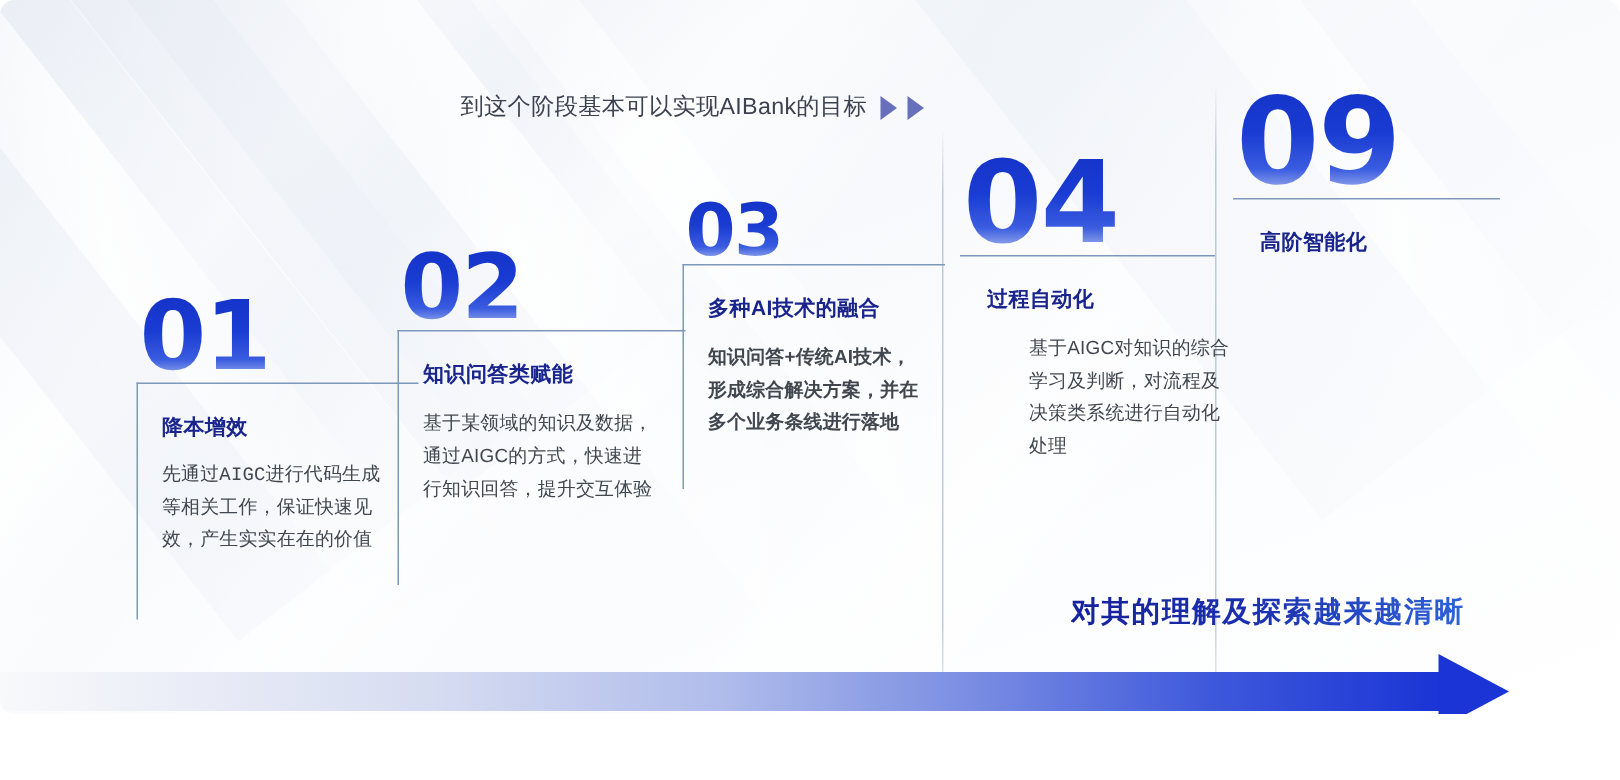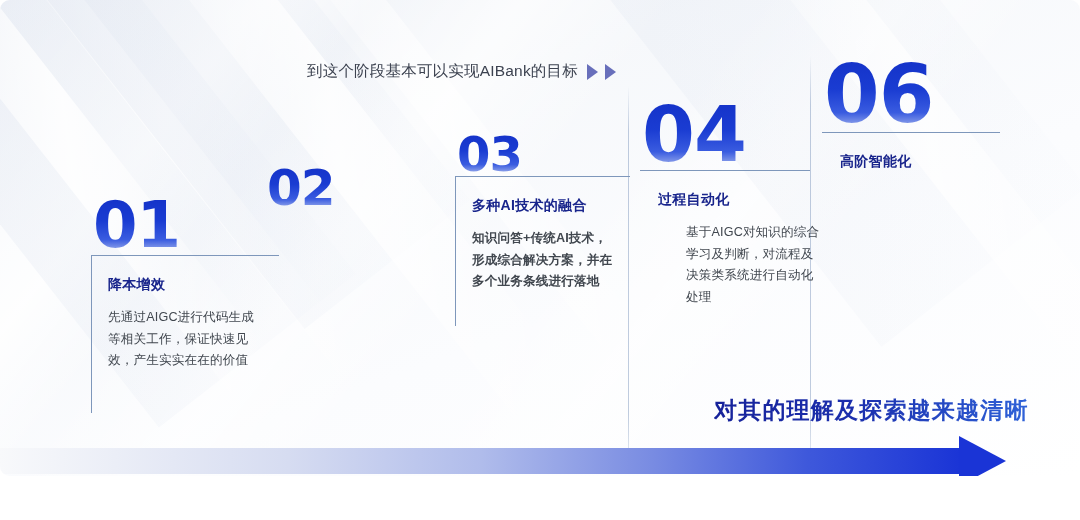--- a/index.html
+++ b/index.html
@@ -111,21 +111,21 @@
     color: #41474f;
     margin: 0;
     letter-spacing: 0.15px;
   }
 
   
   #slogan {
     position: absolute;
     left: 714px;
     top: 395px;
-    font-size: 23px;
+    font-size: 19px;
     font-weight: 700;
     letter-spacing: 1.2px;
     white-space: nowrap;
     background: linear-gradient(90deg, #16229a 0%, #1b2fae 45%, #2f62d8 100%);
     -webkit-background-clip: text;
     background-clip: text;
     color: transparent;
     -webkit-text-fill-color: transparent;
   }
 
@@ -210,48 +210,52 @@
     <span class="note-text">到这个阶段基本可以实现AIBank的目标</span>
     <span class="tri"></span>
     <span class="tri t2"></span>
   </div>
 
   <div class="vrule" style="left:628px; top:86px;  height:372px;"></div>
   <div class="vrule" style="left:810px; top:56px;  height:402px;"></div>
 
   <div class="col" style="left:75px; top:196px; width:188px;padding-left:16px;">
     <span class="num" style="font-size:64px;">01</span>
-    <div class="card" style="height:158px;">
+    <div class="card" style="height:158px;font-family:Liberation Mono, monospace;">
       <p class="card-title">降本增效</p>
       <p class="card-body" style="width:152px;">先通过AIGC进行代码生成等相关工作，保证快速见效，产生实实在在的价值</p>
     </div>
   </div>
 
   <div class="col" style="left:265px; top:165px; width:192px;">
-    <span class="num" style="font-size:50px;">02</span>
+    <span class="num" style="font-size:60px;">02</span>
+    <div class="card" style="height:170px;">
+      <p class="card-title">知识问答类赋能</p>
+      <p class="card-body" style="width:158px;">基于某领域的知识及数据，通过AIGC的方式，快速进行知识回答，提升交互体验</p>
+    </div>
   </div>
 
   <div class="col" style="left:455px; top:132px; width:175px;">
     <span class="num" style="font-size:48px;">03</span>
     <div class="card" style="height:150px;">
       <p class="card-title">多种AI技术的融合</p>
       <p class="card-body" style="width:146px;font-weight:bold;">知识问答+传统AI技术，形成综合解决方案，并在多个业务条线进行落地</p>
     </div>
   </div>
 
   <div class="col" style="left:640px; top:100px; width:170px;">
     <span class="num" style="font-size:76px;">04</span>
     <div class="card no-left" style="height:150px;">
       <p class="card-title">过程自动化</p>
       <p class="card-body" style="width:140px;margin-left:28px;">基于AIGC对知识的综合学习及判断，对流程及决策类系统进行自动化处理</p>
     </div>
   </div>
 
   <div class="col" style="left:822px; top:58px; width:178px;">
-    <span class="num" style="font-size:80px;">06</span>
+    <span class="num" style="font-size:80px;">09</span>
     <div class="card no-left" style="height:150px;">
       <p class="card-title">高阶智能化</p>
     </div>
   </div>
 
   <div id="slogan">对其的理解及探索越来越清晰</div>
 
   <div id="timeline">
     <div id="tl-bar"></div>
     <div id="tl-head"></div>

